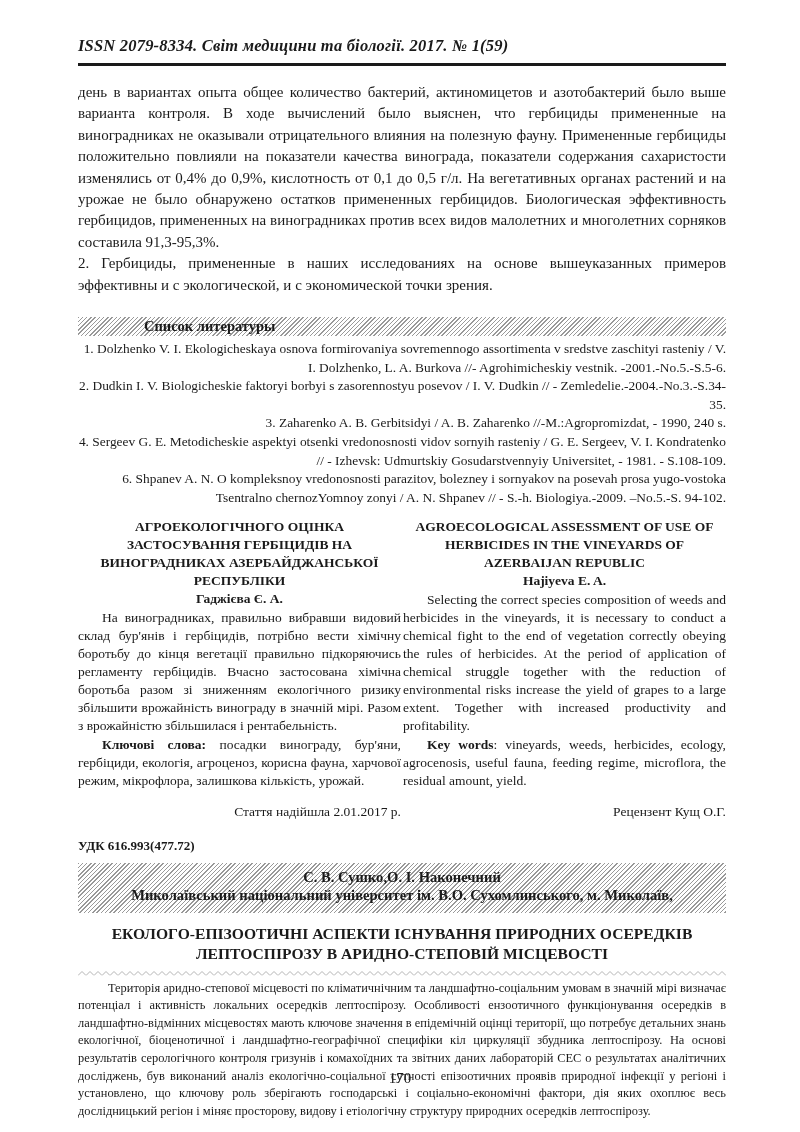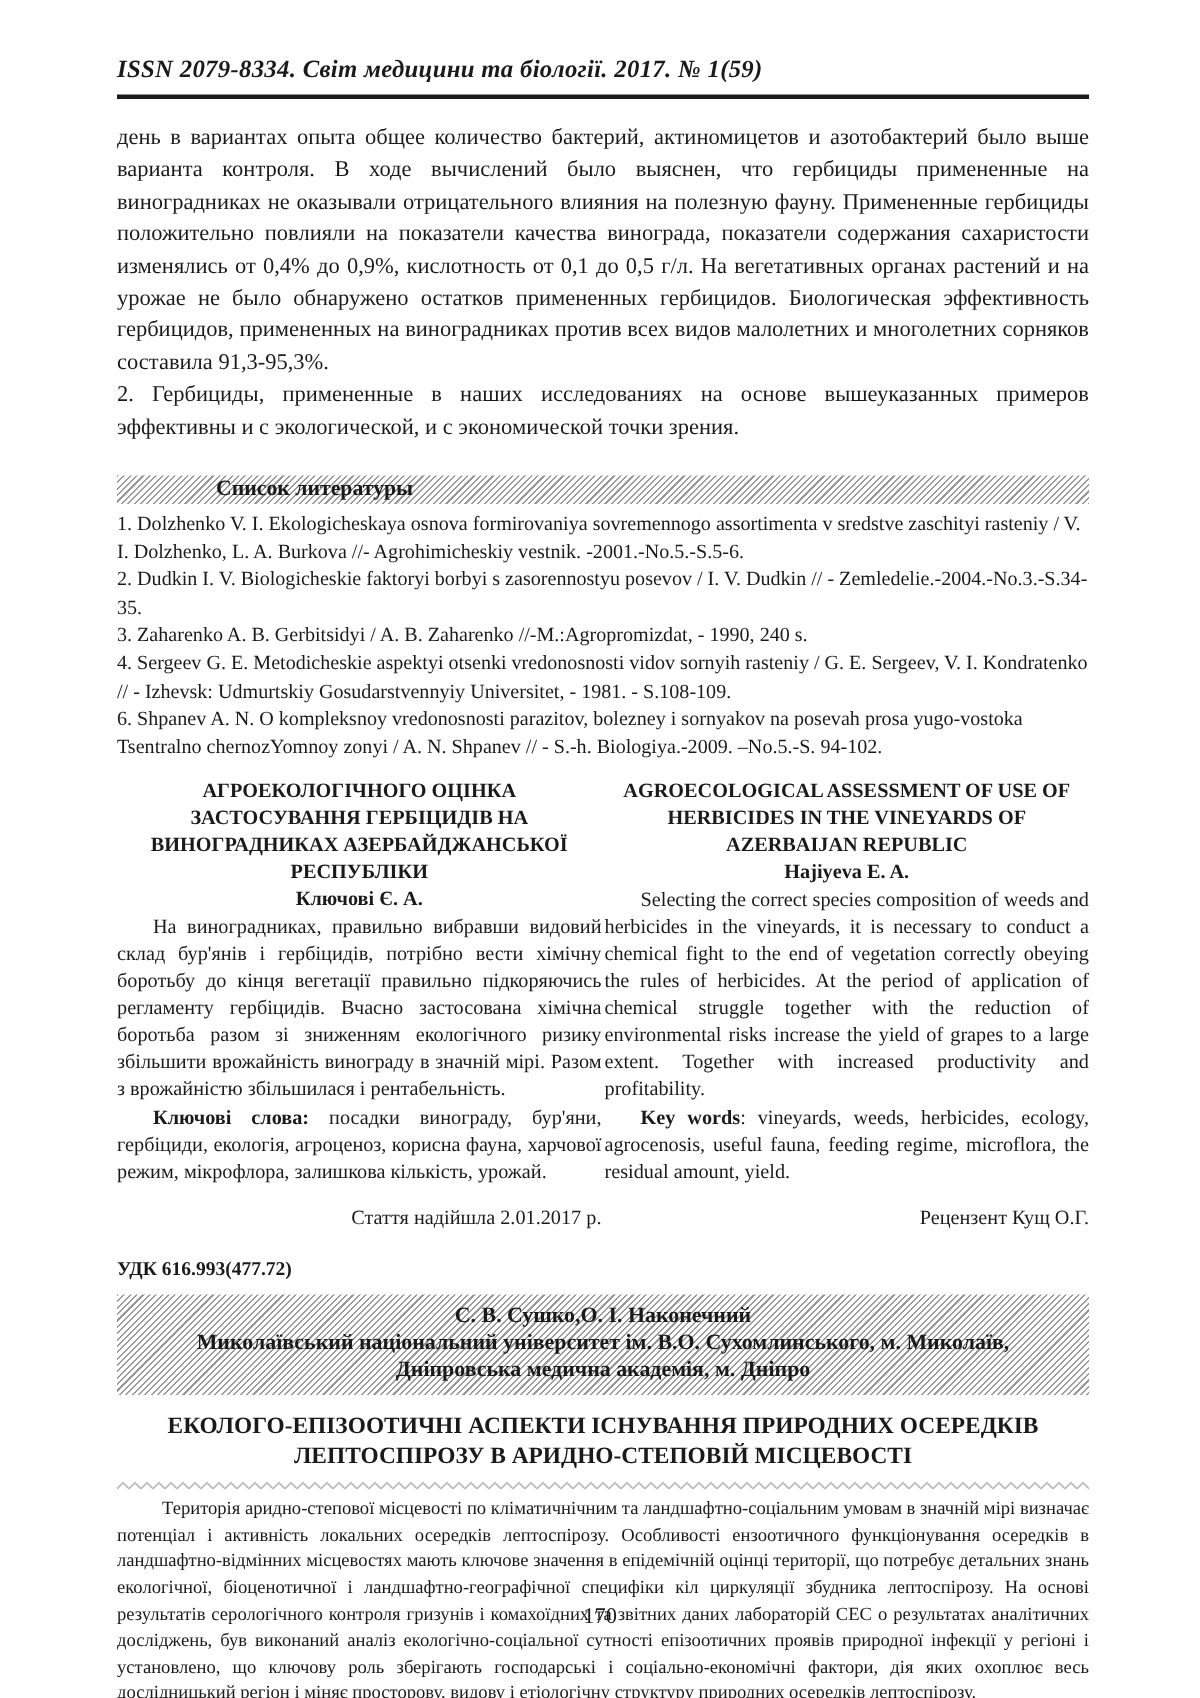--- a/index.html
+++ b/index.html
@@ -29,21 +29,21 @@
   .hatch-band{
     margin-top:21px; height:19px; display:flex; align-items:center;
     background:repeating-linear-gradient(135deg,var(--hatch-line) 0px,var(--hatch-line) 1px,#ffffff 1px,#ffffff 3px);
   }
   .hatch-band .band-label{ font-weight:bold; font-size:14.5px; }
   .band-label.refs-indent{ padding-left:66px; }
   .band-label.abs-indent{ padding-left:40px; }
 
   
   .references{ list-style:none; margin-top:4px; font-size:13.4px; line-height:18.6px; }
-  .references li{ text-align:left; }
+  .references li{ text-align:right; }
 
   
   .abstract-columns{ display:flex; gap:2px; margin-top:11px; }
   .abs-col{ flex:1 1 0; font-size:13.5px; line-height:18px; }
   .abs-title{ font-weight:bold; text-align:center; font-size:13.5px; line-height:18px; }
   .abs-author{ font-weight:bold; text-align:center; margin-bottom:1px; }
   .abs-text{ text-align:justify; text-indent:24px; }
   .abs-keywords{ text-align:justify; text-indent:24px; margin-top:1px;}
   .abs-note{ text-align:right; margin-top:13px;}
   .bold{font-weight:bold;}
@@ -91,21 +91,21 @@
     <li>3. Zaharenko A. B. Gerbitsidyi / A. B. Zaharenko //-M.:Agropromizdat, - 1990, 240 s.</li>
     <li>4. Sergeev G. E. Metodicheskie aspektyi otsenki vredonosnosti vidov sornyih rasteniy / G. E. Sergeev, V. I. Kondratenko // - Izhevsk: Udmurtskiy Gosudarstvennyiy Universitet, - 1981. - S.108-109.</li>
     <li>6. Shpanev A. N. O kompleksnoy vredonosnosti parazitov, bolezney i sornyakov na posevah prosa yugo-vostoka Tsentralno chernozYomnoy zonyi / A. N. Shpanev // - S.-h. Biologiya.-2009. –No.5.-S. 94-102.</li>
   </ul>
 
 
   <div class="abstract-columns">
 
     <div class="abs-col">
       <div class="abs-title">АГРОЕКОЛОГІЧНОГО ОЦІНКА ЗАСТОСУВАННЯ ГЕРБІЦИДІВ НА ВИНОГРАДНИКАХ АЗЕРБАЙДЖАНСЬКОЇ РЕСПУБЛІКИ</div>
-      <div class="abs-author">Ключові Є. А.</div>
+      <div class="abs-author">Гаджієва Є. А.</div>
       <div class="abs-text">На виноградниках, правильно вибравши видовий склад бур'янів і гербіцидів, потрібно вести хімічну боротьбу до кінця вегетації правильно підкоряючись регламенту гербіцидів. Вчасно застосована хімічна боротьба разом зі зниженням екологічного ризику збільшити врожайність винограду в значній мірі. Разом з врожайністю збільшилася і рентабельність.</div>
       <div class="abs-keywords">
         <span class="bold">Ключові слова:</span><span> посадки винограду, бур'яни, гербіциди, екологія, агроценоз, корисна фауна, харчової режим, мікрофлора, залишкова кількість, урожай.</span>
       </div>
       <div class="abs-note">Стаття надійшла 2.01.2017 р.</div>
     </div>
 
     <div class="abs-col">
       <div class="abs-title">AGROECOLOGICAL ASSESSMENT OF USE OF HERBICIDES IN THE VINEYARDS OF AZERBAIJAN REPUBLIC</div>
       <div class="abs-author">Hajiyeva E. A.</div>
@@ -116,21 +116,20 @@
       <div class="abs-note">Рецензент Кущ О.Г.</div>
     </div>
 
   </div>
 
   <div class="udc">УДК 616.993(477.72)</div>
 
   <div class="authors-band">
     <div>С. В. Сушко,О. І. Наконечний</div>
     <div>Миколаївський національний університет ім. В.О. Сухомлинського, м. Миколаїв,</div>
-    <div>Дніпровська медична академія, м. Дніпро</div>
   </div>
 
   <div class="article-title">ЕКОЛОГО-ЕПІЗООТИЧНІ АСПЕКТИ ІСНУВАННЯ ПРИРОДНИХ ОСЕРЕДКІВ ЛЕПТОСПІРОЗУ В АРИДНО-СТЕПОВІЙ МІСЦЕВОСТІ</div>
 
   <svg class="zigzag" width="648" height="7" xmlns="http://www.w3.org/2000/svg">
     <defs>
       <pattern id="zz" width="8" height="7" patternUnits="userSpaceOnUse">
         <polyline points="0,5.5 4,1.5 8,5.5" fill="none" stroke="currentColor" stroke-width="1"></polyline>
       </pattern>
     </defs>

